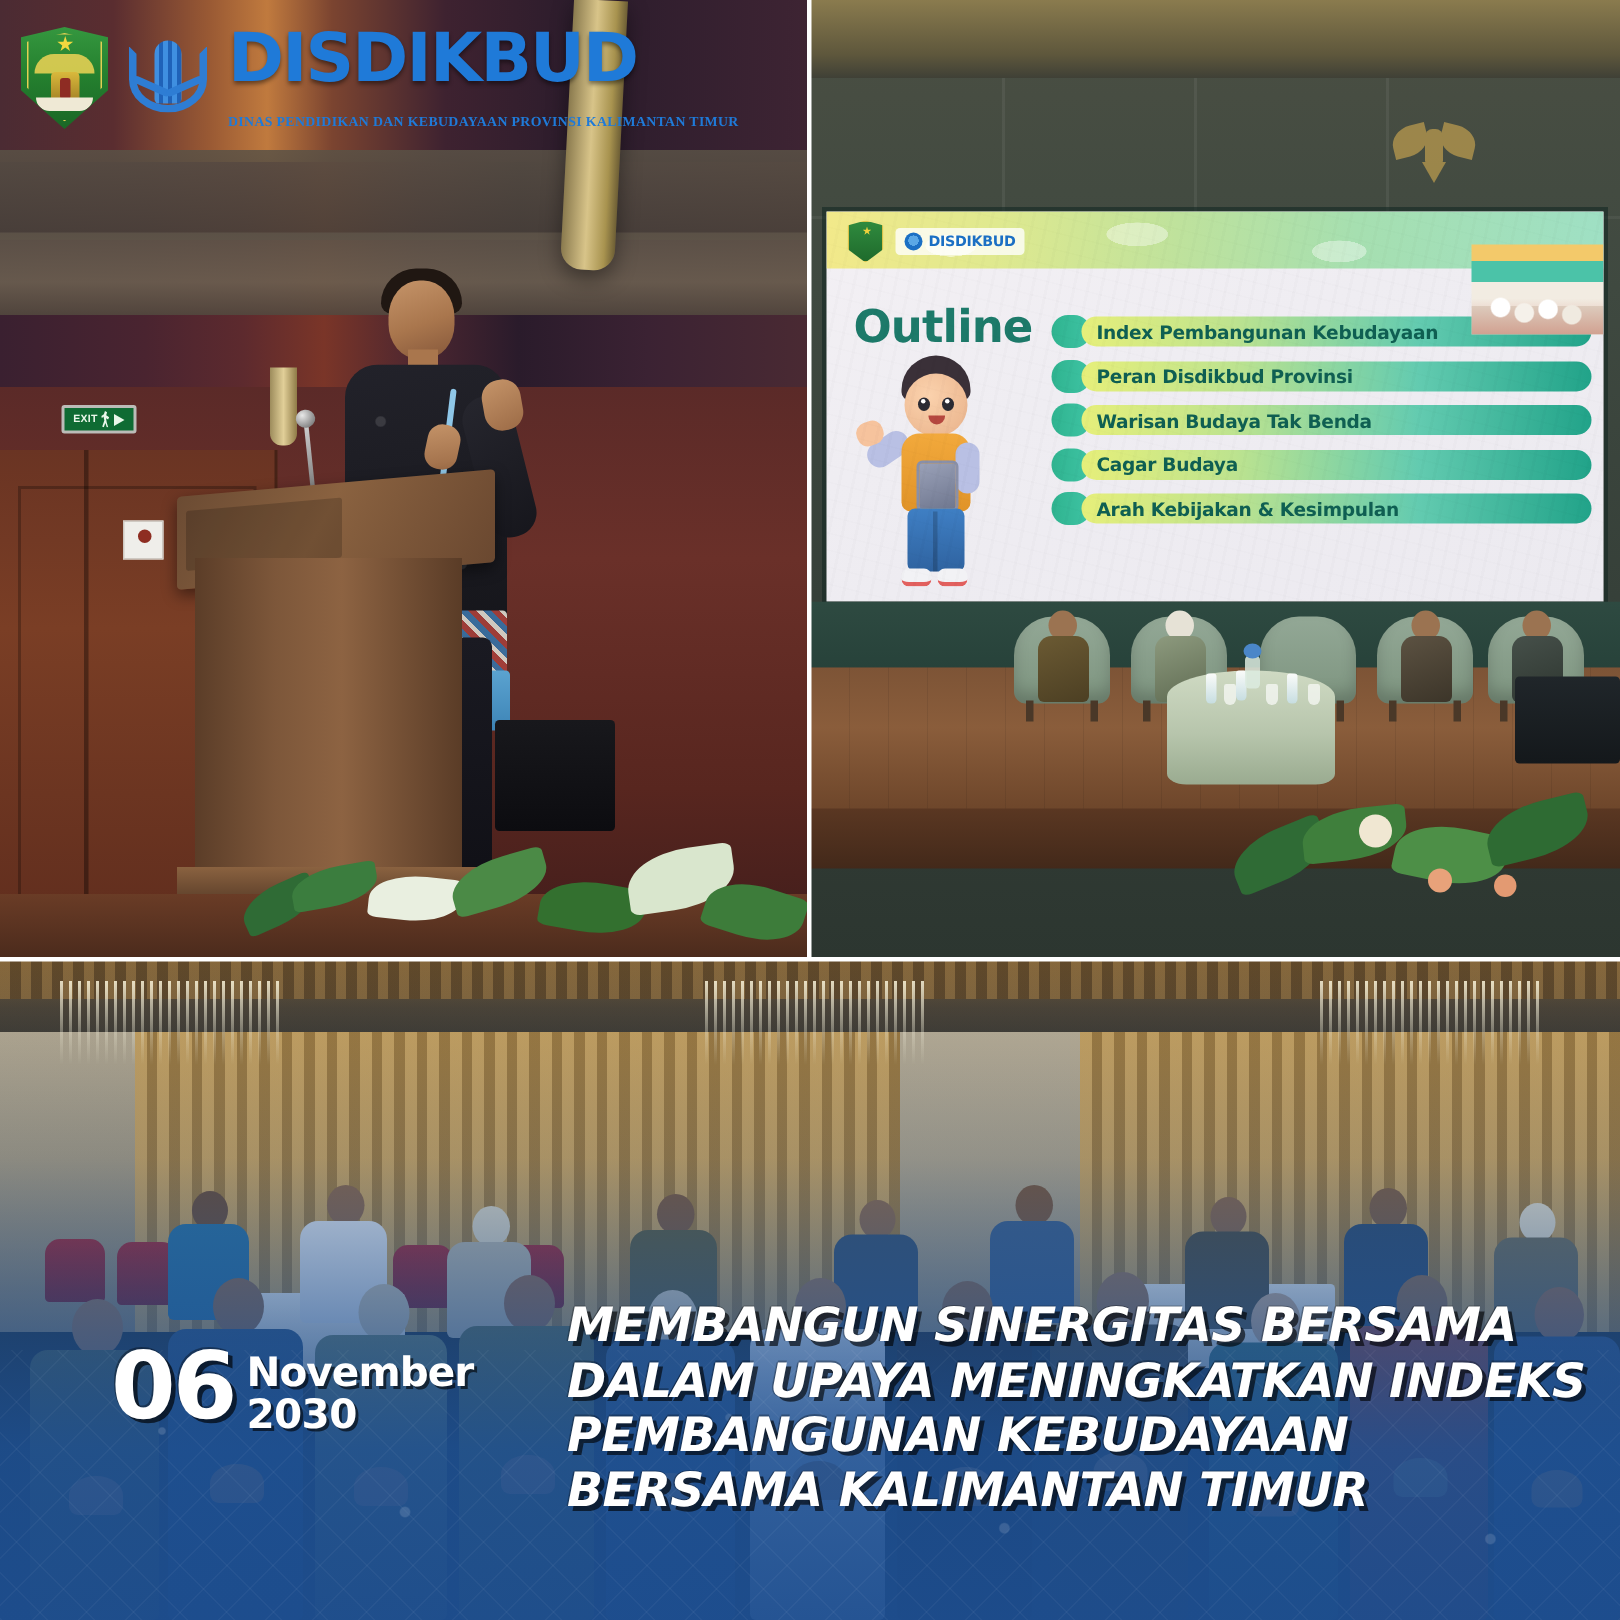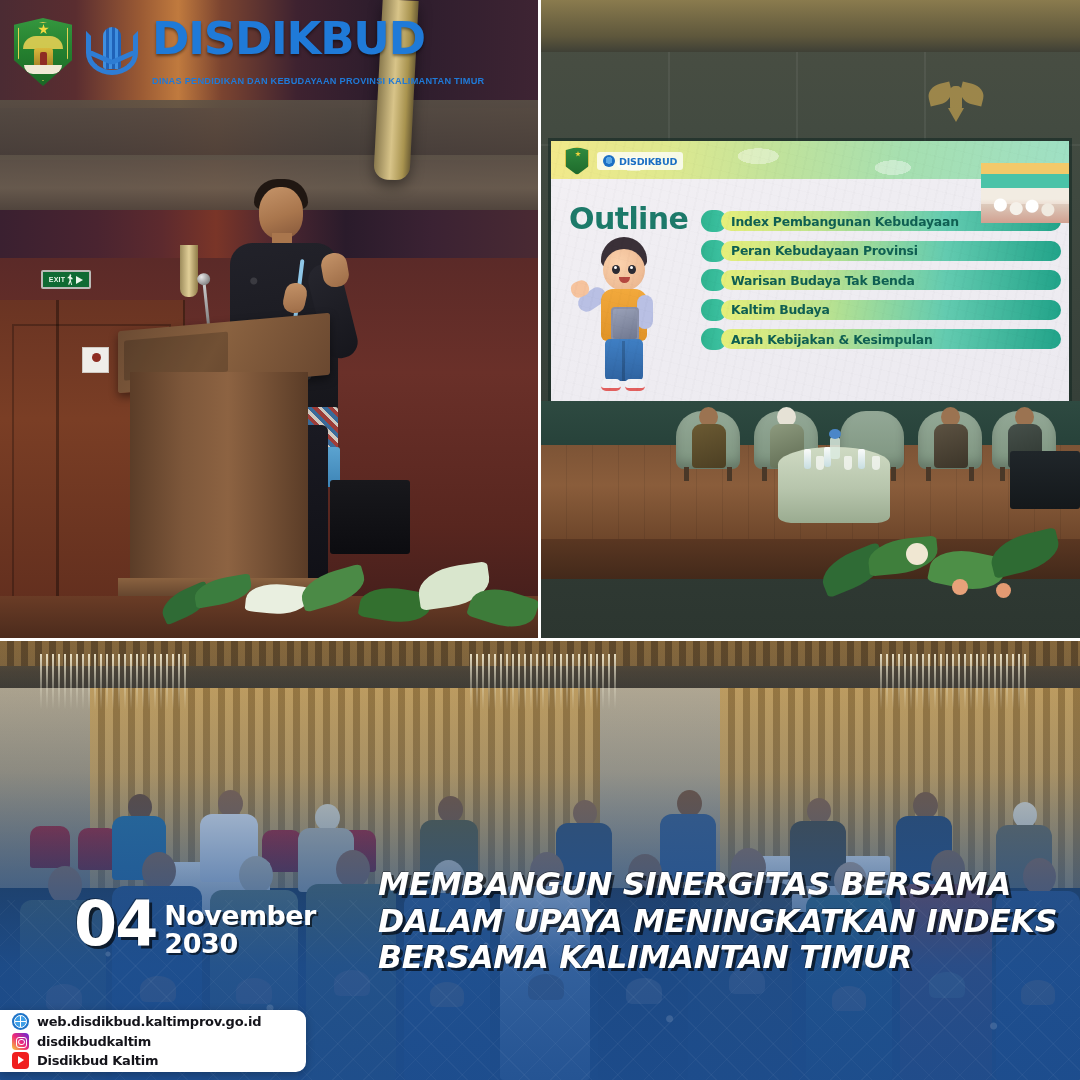--- a/index.html
+++ b/index.html
@@ -271,21 +271,21 @@
   .hdr-mark .ring{position:absolute;left:2px;top:10px;width:52px;height:44px;border:5px solid #2e7dd4;
     border-radius:0 0 50% 50%; border-top-color:transparent; transform:rotate(0deg);}
   .hdr-mark .feather{position:absolute;left:19px;top:6px;width:18px;height:42px;border-radius:9px 9px 3px 3px;
     background:repeating-linear-gradient(90deg,#3f8fe0 0 3px,#1f62b8 3px 6px);}
   .hdr-mark .crossL{position:absolute;left:4px;top:34px;width:26px;height:5px;border-radius:3px;background:#2e7dd4;transform:rotate(24deg);}
   .hdr-mark .crossR{position:absolute;right:4px;top:34px;width:26px;height:5px;border-radius:3px;background:#2e7dd4;transform:rotate(-24deg);}
   .hdr-text{ display:flex; flex-direction:column; justify-content:center; margin-left:2px;}
   .hdr-word{ font-size:45px; font-weight:bold; color:#1f7ad8; letter-spacing:-1.2px; line-height:.92;
     font-family:"DejaVu Sans", sans-serif; text-shadow:0 2px 3px rgba(0,0,0,.45);}
   .hdr-sub{ font-size:9.2px; font-weight:bold; color:#1f7ad8; letter-spacing:.25px; margin-top:16px;
-    font-family:Liberation Sans, sans-serif;}
+    font-family:Liberation Serif, serif;}
 
   
   .date-wrap{ position:absolute; left:74px; top:898px; display:flex; align-items:flex-start; gap:8px; z-index:60;}
   .date-day{ font-size:62px; font-weight:bold; color:#ffffff; line-height:.84; letter-spacing:-2px;
     font-family:"DejaVu Sans", sans-serif;
     text-shadow: 3px 3px 0 rgba(0,0,0,.65), -1px -1px 0 rgba(0,0,0,.35);}
   .date-mo{ display:flex; flex-direction:column; padding-top:4px;}
   .date-month{ font-size:27px; font-weight:bold; color:#fff; line-height:1; letter-spacing:-.6px;
     font-family:"DejaVu Sans", sans-serif; text-shadow:2px 2px 0 rgba(0,0,0,.6);}
   .date-year{ font-size:27px; font-weight:bold; color:#fff; line-height:1.1; letter-spacing:-.4px;
@@ -420,31 +420,31 @@
 
       <div class="bullets">
         <div class="bullet">
           <span class="b-dot"></span>
           <span class="b-pill"></span>
           <span class="b-label">Index Pembangunan Kebudayaan</span>
         </div>
         <div class="bullet">
           <span class="b-dot"></span>
           <span class="b-pill"></span>
-          <span class="b-label">Peran Kebudayaan Provinsi</span>
+          <span class="b-label">Peran Disdikbud Provinsi</span>
         </div>
         <div class="bullet">
           <span class="b-dot"></span>
           <span class="b-pill"></span>
           <span class="b-label">Warisan Budaya Tak Benda</span>
         </div>
         <div class="bullet">
           <span class="b-dot"></span>
           <span class="b-pill"></span>
-          <span class="b-label">Kaltim Budaya</span>
+          <span class="b-label">Cagar Budaya</span>
         </div>
         <div class="bullet">
           <span class="b-dot"></span>
           <span class="b-pill"></span>
           <span class="b-label">Arah Kebijakan &amp; Kesimpulan</span>
         </div>
       </div>
       <div class="slide-texture"></div>
     </div>
 
@@ -636,41 +636,28 @@
       <span class="crossL"></span>
         <span class="crossR"></span>
     </div>
     <div class="hdr-text">
       <span class="hdr-word">DISDIKBUD</span>
       <span class="hdr-sub">DINAS PENDIDIKAN DAN KEBUDAYAAN PROVINSI KALIMANTAN TIMUR</span>
     </div>
   </div>
 
   <div class="date-wrap">
-    <span class="date-day">04</span>
+    <span class="date-day">06</span>
     <span class="date-mo">
       <span class="date-month">November</span>
       <span class="date-year">2030</span>
     </span>
   </div>
 
   <div class="caption">
     <div class="cap-line">MEMBANGUN SINERGITAS BERSAMA</div>
     <div class="cap-line">DALAM UPAYA MENINGKATKAN INDEKS</div>
+    <div class="cap-line">PEMBANGUNAN KEBUDAYAAN</div>
     <div class="cap-line">BERSAMA KALIMANTAN TIMUR</div>
   </div>
 
-  <div class="footer">
-    <div class="frow">
-      <span class="ficon web"></span>
-      <span class="ftext">web.disdikbud.kaltimprov.go.id</span>
-    </div>
-    <div class="frow">
-      <span class="ficon ig"></span>
-      <span class="ftext">disdikbudkaltim</span>
-    </div>
-    <div class="frow">
-      <span class="ficon yt"></span>
-      <span class="ftext">Disdikbud Kaltim</span>
-    </div>
-  </div>
 
 </div>
 
 </body></html>

